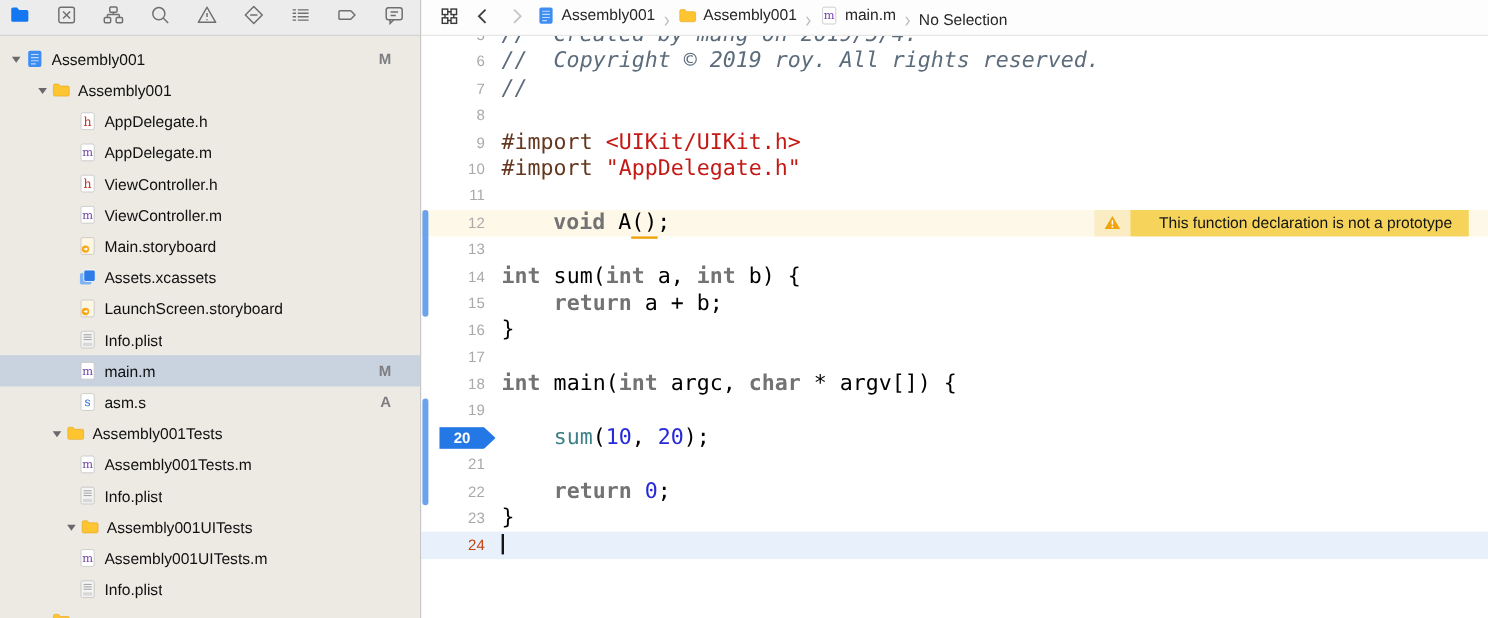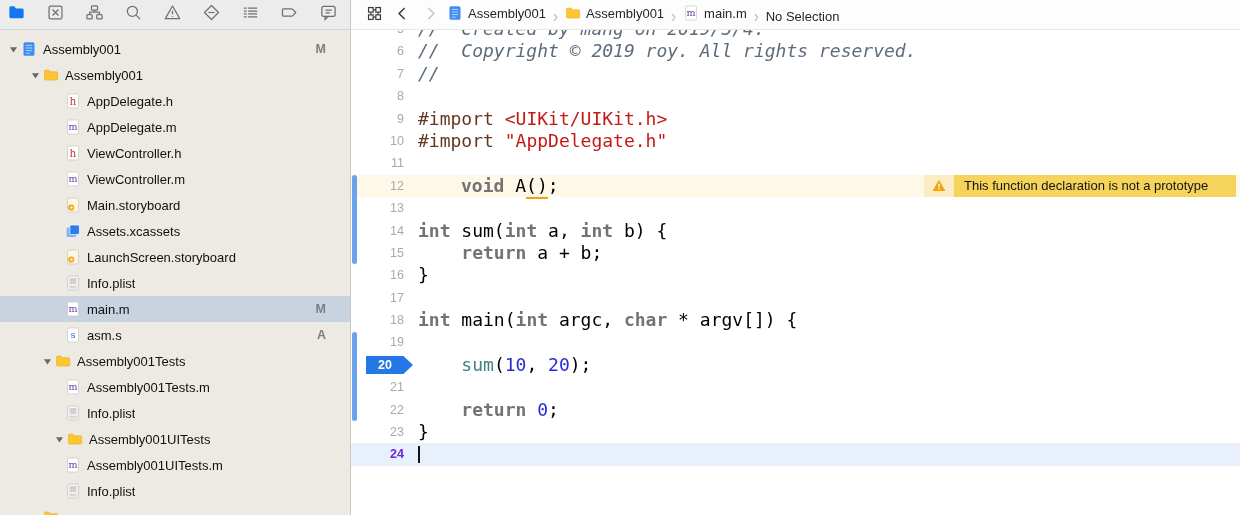--- a/index.html
+++ b/index.html
@@ -32,37 +32,37 @@
   .tree-label{margin-left:6px;overflow:hidden;white-space:nowrap;}
   .badge{margin-left:auto;margin-right:24px;color:#7E7E82;font-weight:bold;font-size:12.5px;}
   
   .editor{position:absolute;left:351px;top:30px;right:0;bottom:0;background:#fff;overflow:hidden;}
   .code-wrap{margin-top:-12px;}
   .code-line{height:22.4px;display:flex;position:relative;}
   .code-line.hl-warning{background:#FEF8E8;gap:43px;}
   .code-line.hl-current{background:#E8F1FB;}
   .gut{width:53px;flex:none;text-align:right;font-family:"Liberation Sans",sans-serif;font-size:12.5px;
        color:#A9A9A9;line-height:22.4px;position:relative;}
-  .gut.dark{color:#6d28d9;font-weight:bold;}
+  .gut.dark{color:#c2410c;font-weight:normal;}
   .bp-badge{position:absolute;right:-9px;top:2px;width:47px;height:18.4px;background:#2478E5;
     clip-path:polygon(0 0,79% 0,100% 50%,79% 100%,0 100%);color:#fff;font-weight:bold;font-size:12.5px;
     line-height:18.4px;text-align:center;padding-right:9px;box-sizing:border-box;}
   .code-text{padding-left:14px;font-family:"DejaVu Sans Mono","Liberation Mono",monospace;
     font-size:18px;line-height:22.4px;white-space:pre;color:#000;}
   .tk-kw{color:#737373;font-weight:bold;}
   .tk-cm{color:#5D6C7B;font-style:italic;}
   .tk-pre{color:#643820;}
   .tk-str{color:#C41A16;}
   .tk-num{color:#272AD8;}
   .tk-fn{color:#3E8087;}
   .tk-pl{color:#000;}
   .tk-warn{color:#000;border-bottom:2px solid #F0A30A;padding-bottom:1px;}
   .caret{display:inline-block;width:1.5px;height:17px;background:#141414;vertical-align:-3px;}
   .change-bar{position:absolute;left:1px;width:5px;border-radius:3px;background:#6AA2ED;}
-  .issue-note{position:absolute;top:144.8px;right:4px;height:22.4px;display:flex;}
+  .issue-note{position:absolute;top:144.8px;right:16px;height:22.4px;display:flex;text-align:center;}
   .issue-chip{width:30px;flex:none;background:#FAECC3;display:flex;align-items:center;justify-content:center;}
   .issue-chip svg{width:14px;height:13px;}
   .issue-band{width:282px;background:#F6D45B;font-size:13px;color:#141414;line-height:22.4px;
     padding-left:10px;overflow:hidden;white-space:nowrap;box-sizing:border-box;}
 </style>
 </head>
 <body>
 
 <div class="app">
   <div class="nav-toolbar" id="navToolbar">

